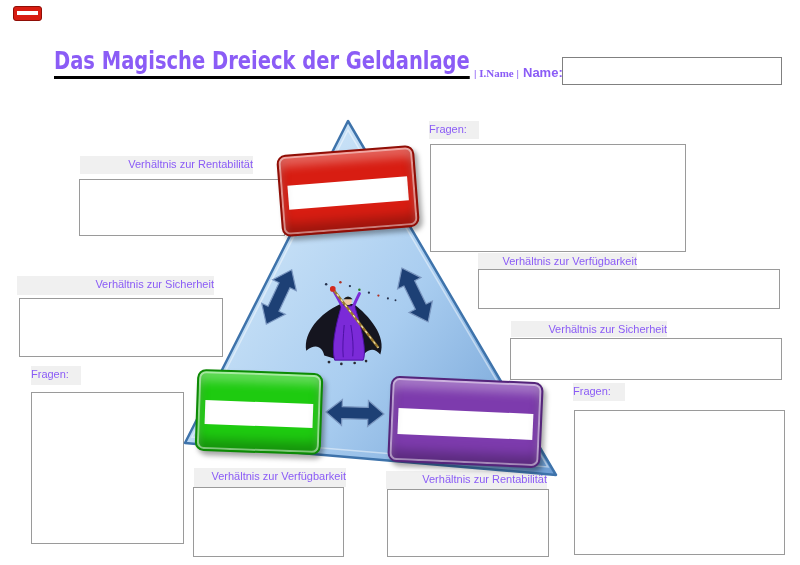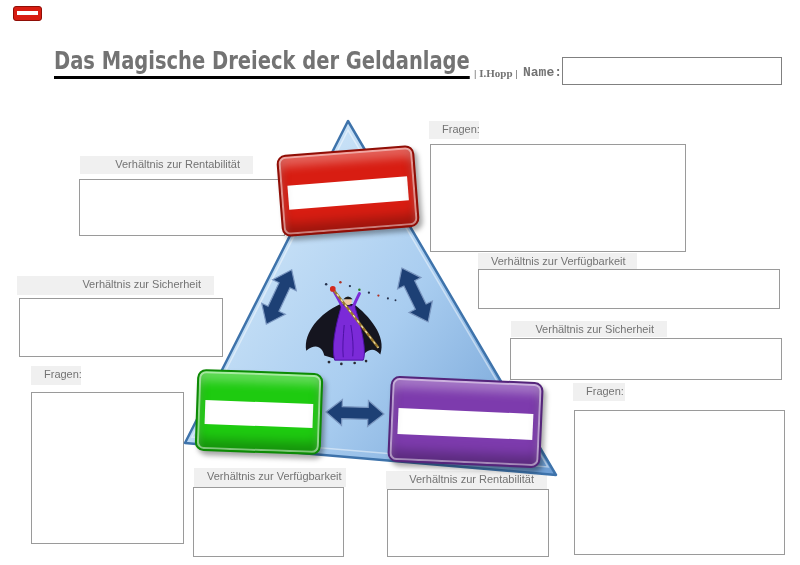--- a/index.html
+++ b/index.html
@@ -1,33 +1,33 @@
 <!DOCTYPE html>
 <html style="--flag-red: #d81d12; --flag-green: #1ecb10; --flag-purple: #7d3bad; --arrow: #1d4075; --triangle-fill-light: #d9ecfa; --triangle-fill-dark: #6f9fd4; --triangle-border: #3e73ab;"><head>
 <meta charset="utf-8">
 <style>
   html,body{margin:0;padding:0;background:#fff;}
   .page{position:relative;width:800px;height:559px;background:#ffffff;overflow:hidden;
-        font-family:"Liberation Sans",sans-serif;color:#737373;}
+        font-family:"Liberation Sans",sans-serif;color:#8b5cf6;}
 
   
   .title{position:absolute;left:54px;top:46px;font-family:"DejaVu Sans",sans-serif;
          font-weight:bold;font-size:25px;white-space:nowrap;display:inline-block;
          border-bottom:3px solid #000;padding-bottom:1px;
          transform:scaleX(.78);transform-origin:left center;}
   .author{position:absolute;left:474px;top:67px;font-family:"Liberation Serif",serif;
           font-weight:bold;font-size:11px;white-space:nowrap;}
-  .namelbl{position:absolute;left:523px;top:65px;font-family:Liberation Mono, monospace;
+  .namelbl{position:absolute;left:523px;top:65px;font-family:Liberation Sans, sans-serif;
            font-weight:bold;font-size:13px;}
   .namebox{position:absolute;left:562px;top:57px;width:220px;height:28px;
            border:1px solid #808080;background:#fff;box-sizing:border-box;}
 
   
   .fbox{position:absolute;background:#fff;border:1px solid #9a9a9a;box-sizing:border-box;z-index:1;}
-  .lbl{position:absolute;background:#f0f0f0;font-size:11px;line-height:15px;padding:1px 13px;
+  .lbl{position:absolute;background:#f0f0f0;font-size:11px;line-height:15px;padding:1px 0;
        white-space:nowrap;overflow:hidden;box-sizing:border-box;z-index:1;}
   .lbl.center{text-align:right;}
 
   
   .scene{position:absolute;left:0;top:0;width:800px;height:565px;z-index:2;}
 
   
   .flag{position:absolute;border-radius:9px;box-shadow:3px 4px 5px rgba(0,0,0,.35);z-index:3;}
   .flag .gloss{position:absolute;left:0;top:0;right:0;bottom:0;border-radius:7px;
         box-shadow:inset 0 0 0 2px rgba(255,255,255,.45), inset 0 10px 10px rgba(255,255,255,.30),
@@ -47,21 +47,21 @@
 </head>
 <body>
 
 <div class="page">
 
   <div class="mini-flag">
     <div class="stripe"></div>
   </div>
 
   <span class="title">Das Magische Dreieck der Geldanlage</span>
-  <span class="author">| I.Hopp |</span>
+  <span class="author">| I.Name |</span>
   <span class="namelbl">Name:</span>
   <div class="namebox"></div>
 
   <div class="lbl center" style="left:80px;top:156px;width:173px;height:18px;">Verhältnis zur Rentabilität</div>
   <div class="fbox" style="left:79px;top:179px;width:206px;height:57px;"></div>
 
   <div class="lbl center" style="left:17px;top:276px;width:197px;height:19px;">Verhältnis zur Sicherheit</div>
   <div class="fbox" style="left:19px;top:298px;width:204px;height:59px;"></div>
 
   <div class="lbl" style="left:31px;top:366px;width:50px;height:19px;">Fragen:</div>

